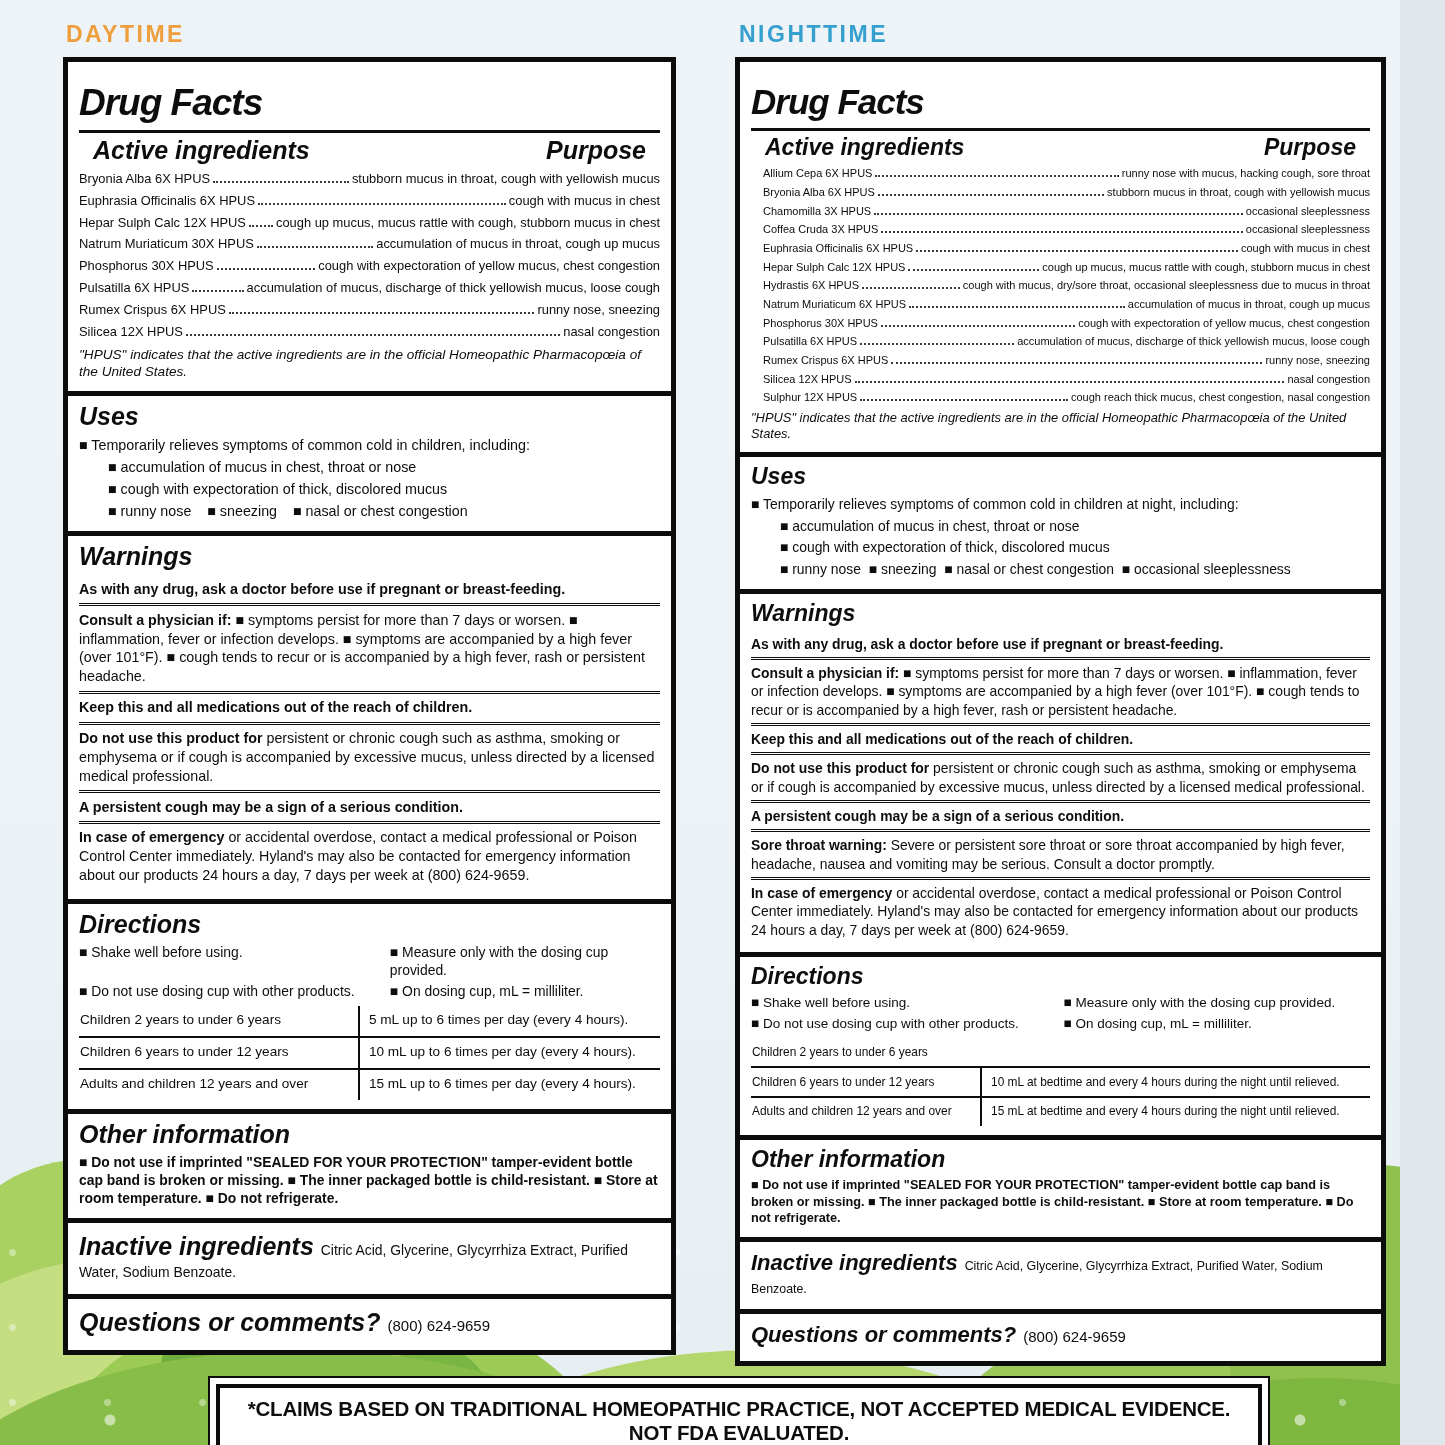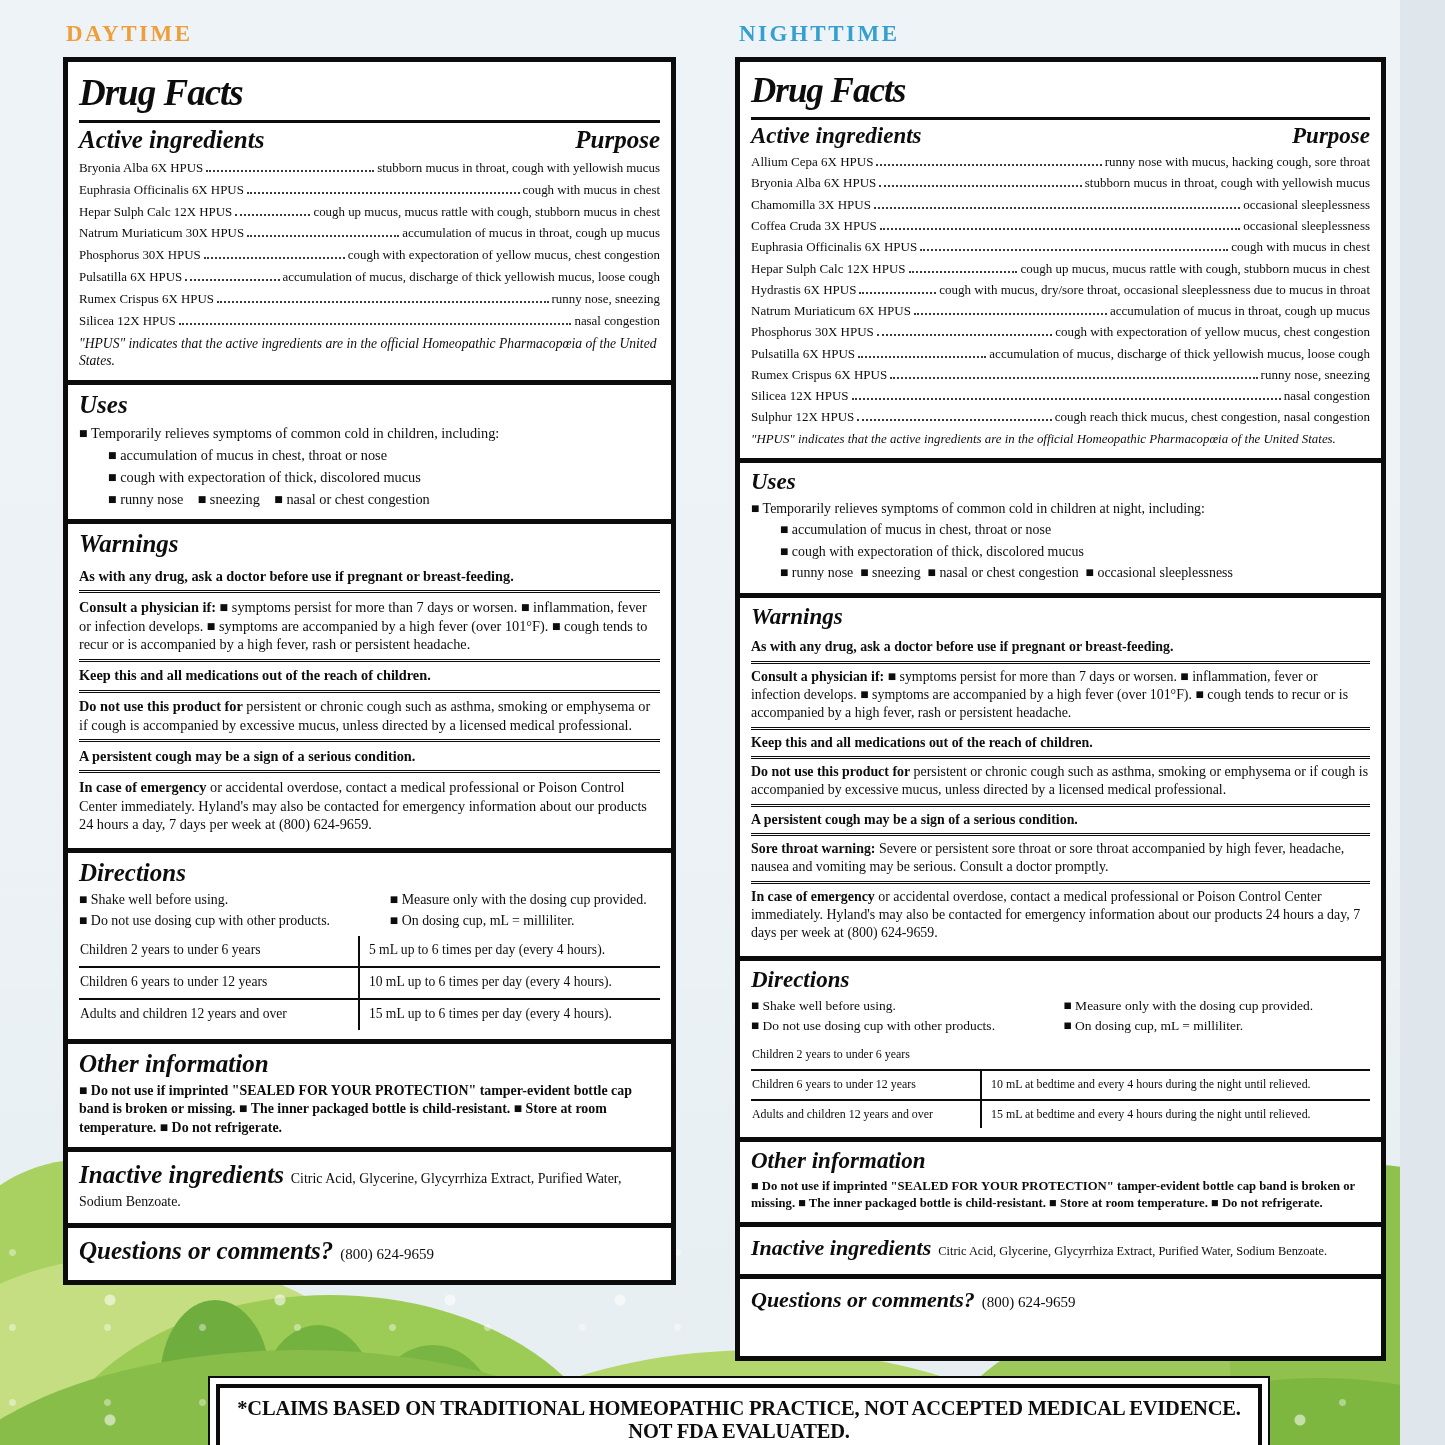--- a/index.html
+++ b/index.html
@@ -1,18 +1,18 @@
 <!DOCTYPE html>
 <html><head>
 <meta charset="utf-8">
 <style>
   html,body{margin:0;padding:0;background:#dfe7ec;}
   .stage{position:relative;width:1400px;height:1445px;overflow:hidden;
     background:linear-gradient(180deg,#eef3f7 0%,#ecf2f6 55%,#e9f0f3 80%,#e6eef1 100%);
-    font-family:Liberation Serif, serif;color:#0d0d0d;}
+    font-family:Liberation Sans, sans-serif;color:#0d0d0d;}
 
   
   .blob{position:absolute;border-radius:50%;z-index:1;}
   .b1{left:-90px;top:1160px;width:340px;height:430px;background:#a8d161;}
   .b2{left:-140px;top:1255px;width:560px;height:430px;background:#c6de82;}
   .b3{left:40px;top:1295px;width:580px;height:400px;background:#9dcc56;}
   .b9{left:160px;top:1300px;width:110px;height:160px;background:#6fae3e;}
   .b10{left:258px;top:1325px;width:120px;height:170px;background:#74b240;}
   .b11{left:368px;top:1345px;width:130px;height:160px;background:#79b543;}
   .b4{left:-80px;top:1350px;width:760px;height:360px;background:#87bd48;}
@@ -32,29 +32,29 @@
 
   
   .panel{position:absolute;top:57px;background:#fff;border:5px solid #0c0c0c;box-sizing:border-box;
     display:flex;flex-direction:column;z-index:2;}
   .panel-day{left:63px;width:613px;min-height:1228px;--agecol:48%;}
   .panel-night{left:735px;width:651px;min-height:1304px;--agecol:37%;}
   .sec{padding:5px 11px 9px;}
   .sec + .sec{border-top:5px solid #0c0c0c;}
   .sec:last-child{flex:1;}
 
-  .df-title{margin:4px 0 6px;font-size:37px;font-style:italic;font-weight:700;letter-spacing:-1px;}
+  .df-title{margin:15px 0 6px;font-size:37px;font-style:italic;font-weight:700;letter-spacing:-1px;}
   .panel-night .df-title{font-size:35px;}
   .df-rule{border-top:3px solid #0c0c0c;margin:0 0 3px;}
   .ai-head{display:flex;justify-content:space-between;align-items:baseline;
-    font-size:25px;font-weight:700;font-style:italic;margin:2px 0 3px;}
+    font-size:25px;font-weight:700;font-style:italic;margin:2px 14px 3px;}
   .panel-night .ai-head{font-size:23px;}
 
   .ing-row{display:flex;align-items:baseline;font-size:12.9px;line-height:1.3;padding:2.6px 0;}
-  .panel-night .ing-row{font-size:13px;padding:2.2px 0;}
+  .panel-night .ing-row{font-size:11px;padding:2.2px 0;margin-left:12px;}
   .ing-name{white-space:nowrap;}
   .ing-dots{flex:1;min-width:10px;border-bottom:2px dotted #3a3a3a;margin:0 3px 3px;}
   .ing-purpose{text-align:right;}
   .hpus{margin:3px 0 1px;font-style:italic;font-size:13.6px;line-height:1.25;}
   .panel-night .hpus{font-size:12.9px;}
 
   h2.sec-title{margin:1px 0 4px;font-size:25px;font-style:italic;font-weight:700;}
   .panel-night h2.sec-title{font-size:23px;}
 
   .use-line{font-size:14.3px;line-height:1.34;padding:1.4px 0;}

